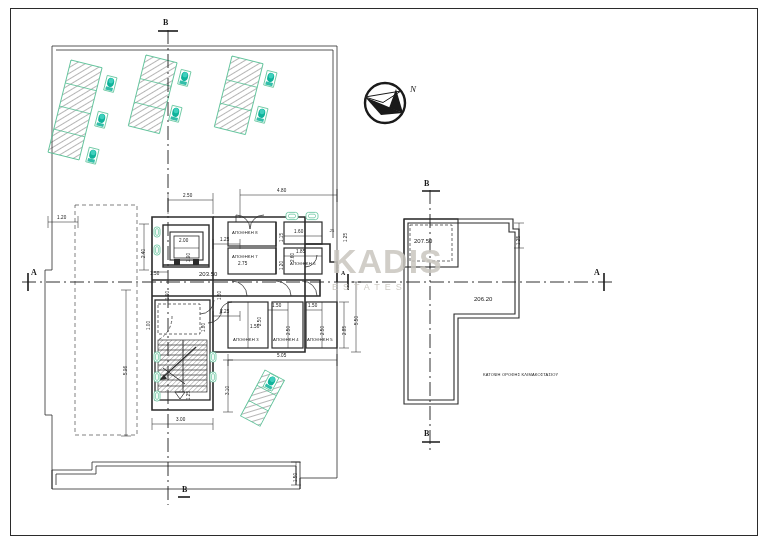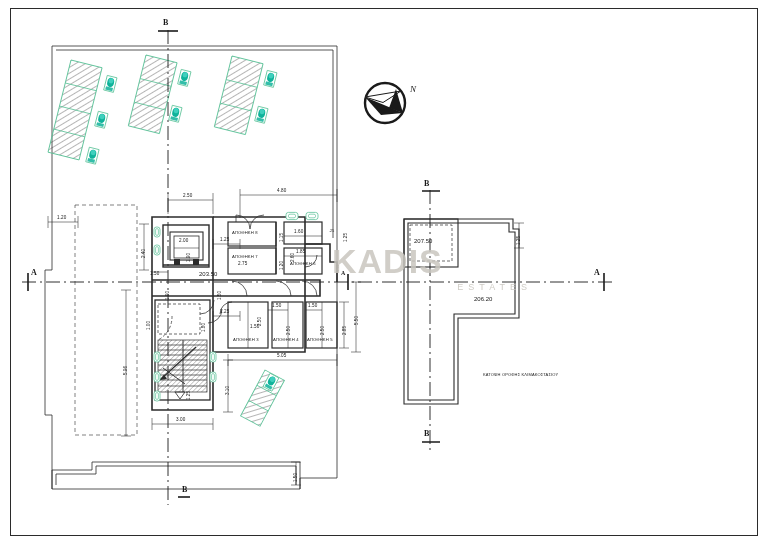--- a/index.html
+++ b/index.html
@@ -35,21 +35,20 @@
   }
   #wm-main{
     font-family:"Liberation Sans",sans-serif;
     font-size:34px;font-weight:bold;color:#c9c6bf;opacity:.85;
     letter-spacing:1px;line-height:1;
   }
   #wm-sub{
     font-family:"Liberation Sans",sans-serif;
     font-size:9px;color:#c9c6bf;opacity:.9;letter-spacing:5px;
     margin-top:4px;
-    text-align:right;
   }
 </style>
 </head>
 <body>
 
 <div id="sheet">
 
   <div id="frame"></div>
 
   <svg viewBox="0 0 768 545">

